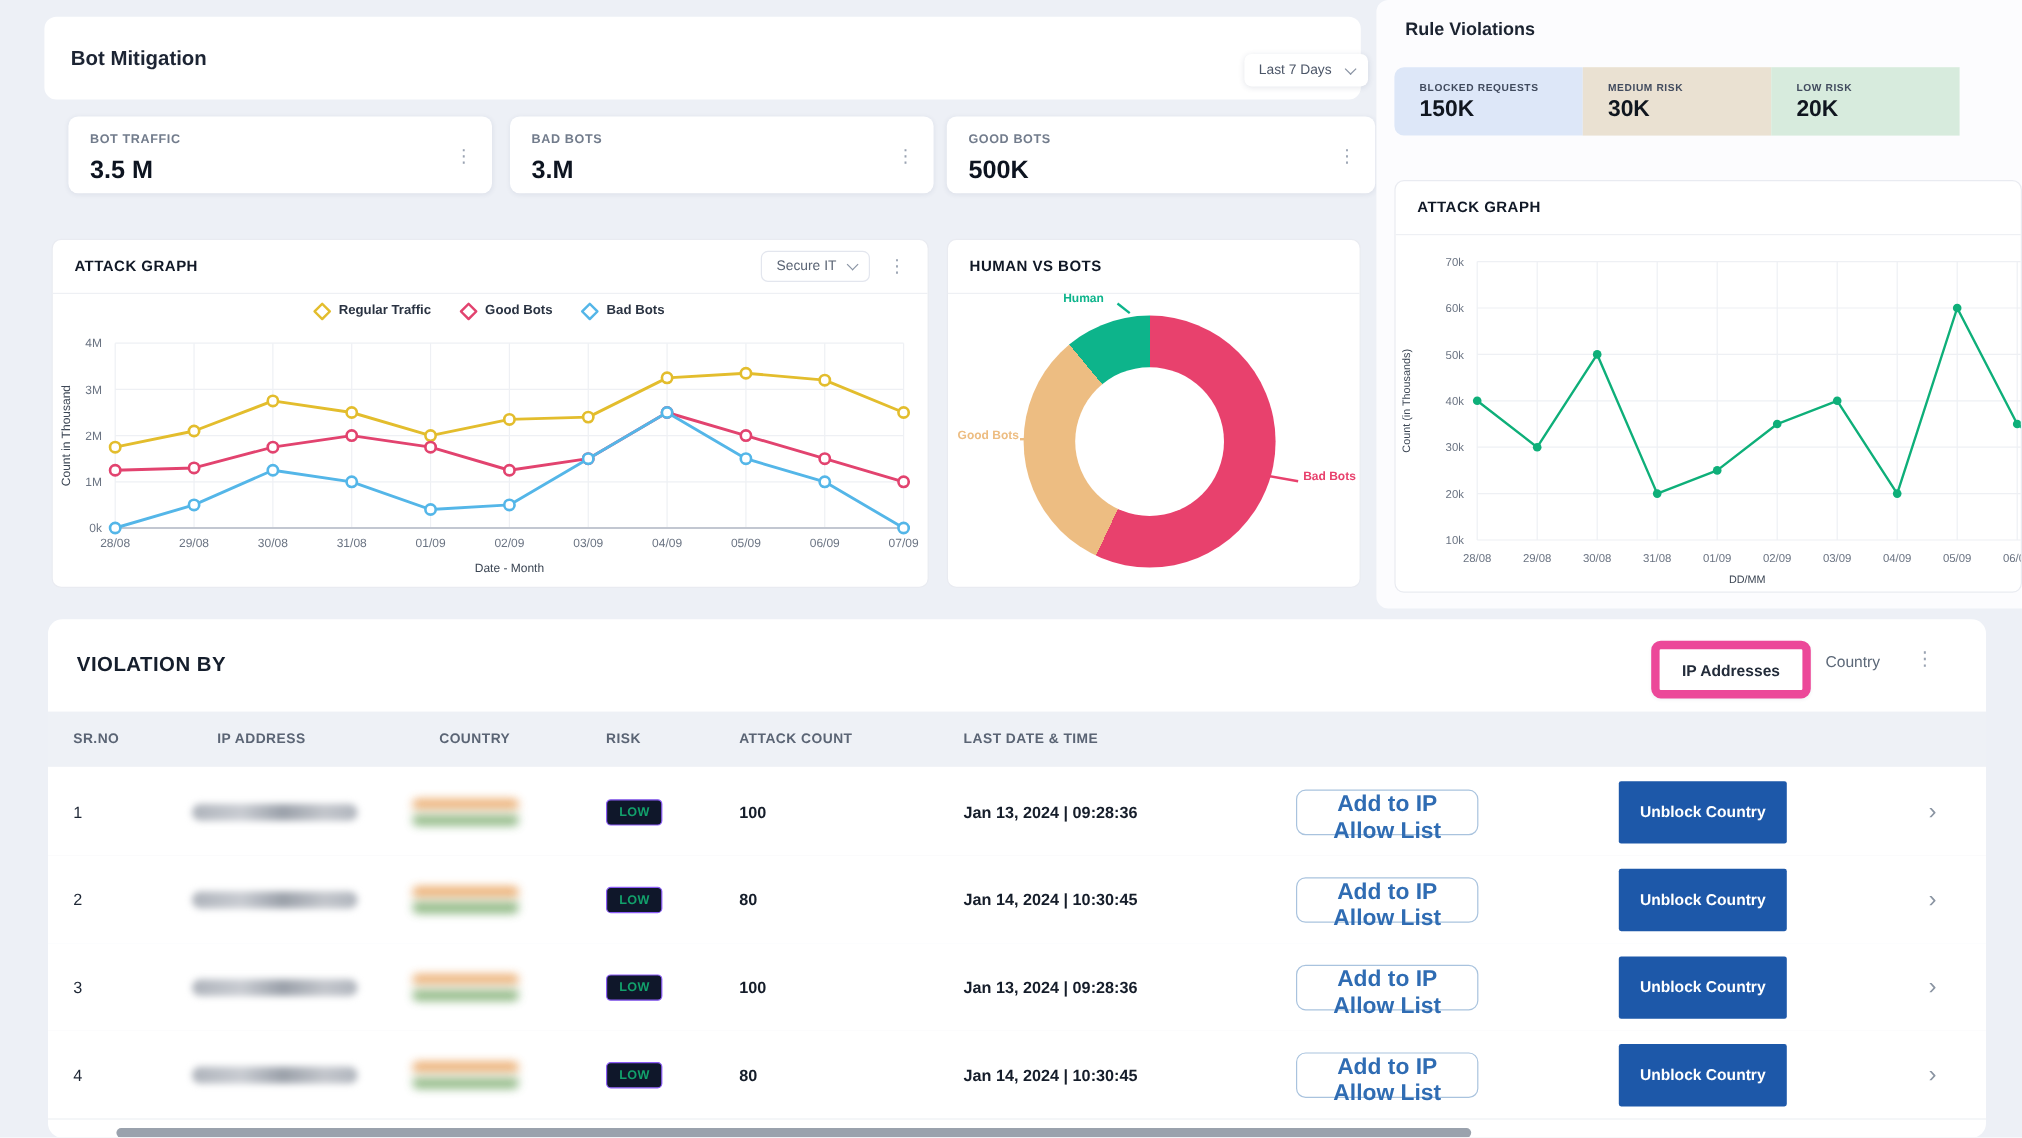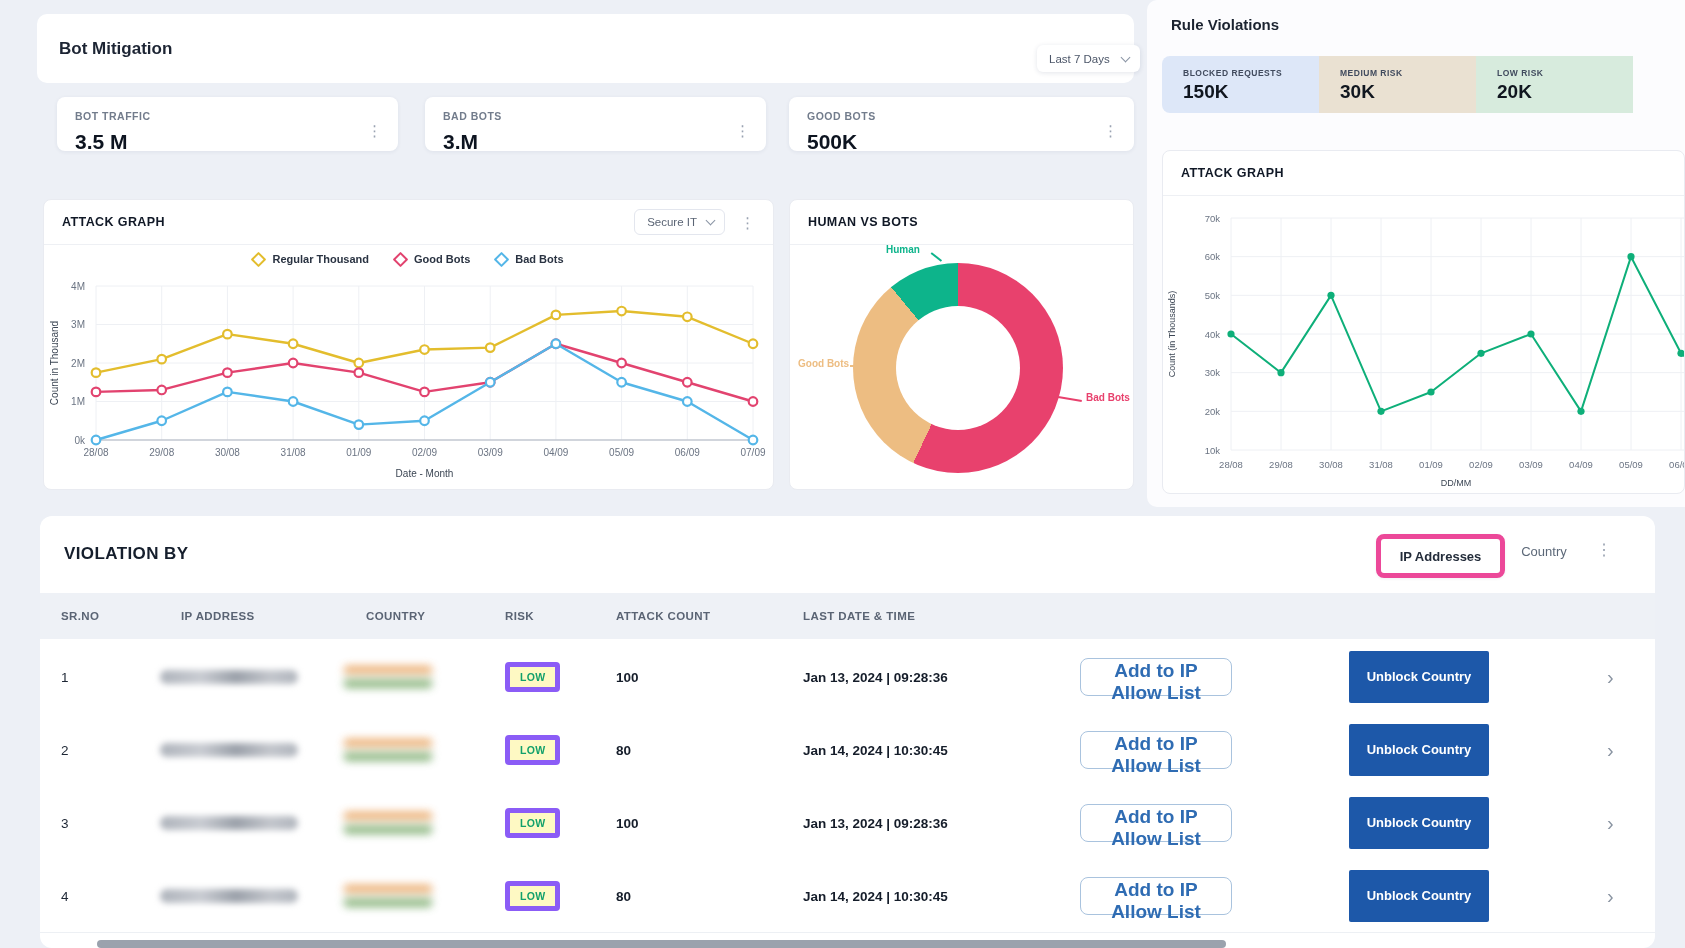--- a/index.html
+++ b/index.html
@@ -7,21 +7,21 @@
     font-family:"Liberation Sans",sans-serif;color:#1c2433;}
   
   .bm-header{position:absolute;left:37px;top:14px;width:1097px;height:69px;background:#fff;border-radius:10px;}
   .bm-title{position:absolute;left:22px;top:50%;transform:translateY(-50%);font-size:17px;font-weight:700;color:#1c2433;}
   .period-pill{position:absolute;left:1037px;top:45px;height:27px;background:#fff;border-radius:6px;
     box-shadow:0 1px 5px rgba(25,39,80,.12);display:flex;align-items:center;gap:12px;padding:0 11px 0 12px;
     font-size:11.5px;color:#4c5668;cursor:pointer;}
   .chev{width:6px;height:6px;border-right:1.5px solid #8a94a4;border-bottom:1.5px solid #8a94a4;
     transform:rotate(45deg);margin-top:-3px;flex:none;}
   
-  .stat-card{position:absolute;top:97px;height:54px;background:#fff;border-radius:8px;box-shadow:0 1px 4px rgba(25,39,80,.07);}
+  .stat-card{position:absolute;top:97px;height:64px;background:#fff;border-radius:8px;box-shadow:0 1px 4px rgba(25,39,80,.07);padding-left:12px;}
   .stat-card:nth-child(1){left:57px;width:341px;}
   .stat-card:nth-child(2){left:425px;width:341px;}
   .stat-card:nth-child(3){left:789px;width:345px;}
   .stat-label{position:absolute;left:18px;top:13px;font-size:10.5px;font-weight:700;letter-spacing:.5px;color:#727c8c;}
   .stat-value{position:absolute;left:18px;top:33px;font-size:21px;font-weight:700;color:#0d1420;}
   .kebab{font-size:15px;color:#9aa3b2;cursor:pointer;line-height:1;}
   .stat-card .kebab{position:absolute;right:16px;top:26px;}
   
   .card{position:absolute;background:#fff;border:1px solid #e9ebf1;border-radius:8px;box-sizing:border-box;}
   #attack-card{left:43px;top:199px;width:731px;height:291px;}
@@ -56,41 +56,41 @@
   .rv-cell:first-child{border-radius:8px 0 0 8px;}
   .rv-label{position:absolute;left:21px;top:12px;font-size:8.5px;font-weight:700;letter-spacing:.5px;color:#414b5e;}
   .rv-value{position:absolute;left:21px;top:25px;font-size:19px;font-weight:600;color:#10161f;}
   #rv-graph-card{position:absolute;left:15px;top:150px;width:523px;height:344px;background:#fff;
     border:1px solid #e9ebf1;border-radius:8px;box-sizing:border-box;}
   
   #vb-panel{position:absolute;left:40px;top:516px;width:1615px;height:432px;background:#fff;
     border-radius:12px;overflow:hidden;}
   #vb-title{position:absolute;left:24px;top:28px;font-size:17px;font-weight:800;letter-spacing:.4px;color:#151e2c;}
   .toggle-pill{position:absolute;left:1336px;top:18px;width:119px;height:34px;background:#fff;
-    border:5px solid #ec4899;border-radius:8px;box-shadow:0 1px 3px rgba(25,39,80,.06);
+    border:7px solid #ec4899;border-radius:8px;box-shadow:0 1px 3px rgba(25,39,80,.06);
     display:flex;align-items:center;justify-content:center;font-size:13px;font-weight:600;color:#232c3a;cursor:pointer;}
   .toggle-plain{position:absolute;left:1462px;top:18px;width:84px;height:34px;display:flex;align-items:center;
     justify-content:center;font-size:13px;color:#5c6878;cursor:pointer;}
   #vb-kebab{position:absolute;left:1556px;top:26px;font-size:16px;}
   #vb-header{position:absolute;left:0;top:77px;width:1615px;height:46px;background:#eef1f6;}
   .hcell{position:absolute;top:50%;transform:translateY(-50%);font-size:11.5px;font-weight:700;
     letter-spacing:.4px;color:#5a6474;}
   .c-sr{left:21px;}.c-ip{left:141px;}.c-country{left:326px;}.c-risk{left:465px;}
   .c-count{left:576px;}.c-date{left:763px;}
   .vrow{position:absolute;left:0;width:1615px;height:73px;border-bottom:1px solid #edf0f4;background:#fff;}
   .vc{position:absolute;top:50%;transform:translateY(-50%);font-size:13.5px;color:#1d2634;}
   .vc.c-sr{font-weight:500;}
   .vc.c-count,.vc.c-date{font-weight:600;color:#151d2a;}
   .blur-ip{position:absolute;left:120px;top:50%;transform:translateY(-50%);width:138px;height:14px;border-radius:7px;
     background:linear-gradient(90deg,#aeb3bb,#c9ccd2 30%,#9aa0a9 55%,#c3c6cc 80%,#b0b5bd);filter:blur(3px);}
   .blur-flag{position:absolute;left:304px;top:50%;transform:translateY(-50%);width:88px;height:22px;border-radius:4px;
     background:linear-gradient(180deg,#e89a4e 0 34%,#f2f1ea 34% 63%,#76a968 63% 100%);filter:blur(4px);opacity:.85;}
   .badge-low{position:absolute;left:465px;top:50%;transform:translateY(-50%);display:inline-block;
-    padding:4px 10px;font-size:10.5px;font-weight:800;letter-spacing:.3px;color:#12a06b;background:#fef9c3;
-    border:5px solid #8b5cf6;border-radius:4px;}
+    padding:4px 10px;font-size:10.5px;font-weight:800;letter-spacing:.3px;color:#12a06b;background:#0f172a;
+    border:1px solid #8b5cf6;border-radius:4px;}
   .allow-btn{position:absolute;left:1040px;top:50%;transform:translateY(-50%);width:152px;height:38px;
     background:#fff;border:1px solid #a9c3de;border-radius:8px;color:#2f6cb3;font-size:19px;font-weight:600;
     font-family:"Liberation Sans",sans-serif;cursor:pointer;}
   .unblock-btn{position:absolute;left:1309px;top:50%;transform:translateY(-50%);width:140px;height:52px;
     background:#1d58a9;border:none;border-radius:2px;color:#ffffff;font-size:13px;font-weight:700;
     font-family:"Liberation Sans",sans-serif;cursor:pointer;}
   .row-chev{position:absolute;left:1567px;top:50%;transform:translateY(-50%);font-size:20px;color:#8a94a2;cursor:pointer;}
   .scroll-thumb{position:absolute;left:57px;top:424px;width:1129px;height:8px;border-radius:4px;background:#9aa2ad;cursor:pointer;}
 </style>
 </head>
@@ -131,21 +131,21 @@
         <span class="select-pill">
           <span>Secure IT</span>
           <span class="chev"></span>
         </span>
         <span class="kebab">⋮</span>
       </span>
     </div>
     <div class="legend-row" id="attack-legend">
         <span class="legend-item">
           <span class="legend-diamond" style="border-color: rgb(227, 189, 45);"></span>
-          <span>Regular Thousand</span>
+          <span>Regular Traffic</span>
         </span>
         <span class="legend-item">
           <span class="legend-diamond" style="border-color: rgb(226, 67, 111);"></span>
           <span>Good Bots</span>
         </span>
         <span class="legend-item">
           <span class="legend-diamond" style="border-color: rgb(84, 182, 232);"></span>
           <span>Bad Bots</span>
         </span>
       </div>

